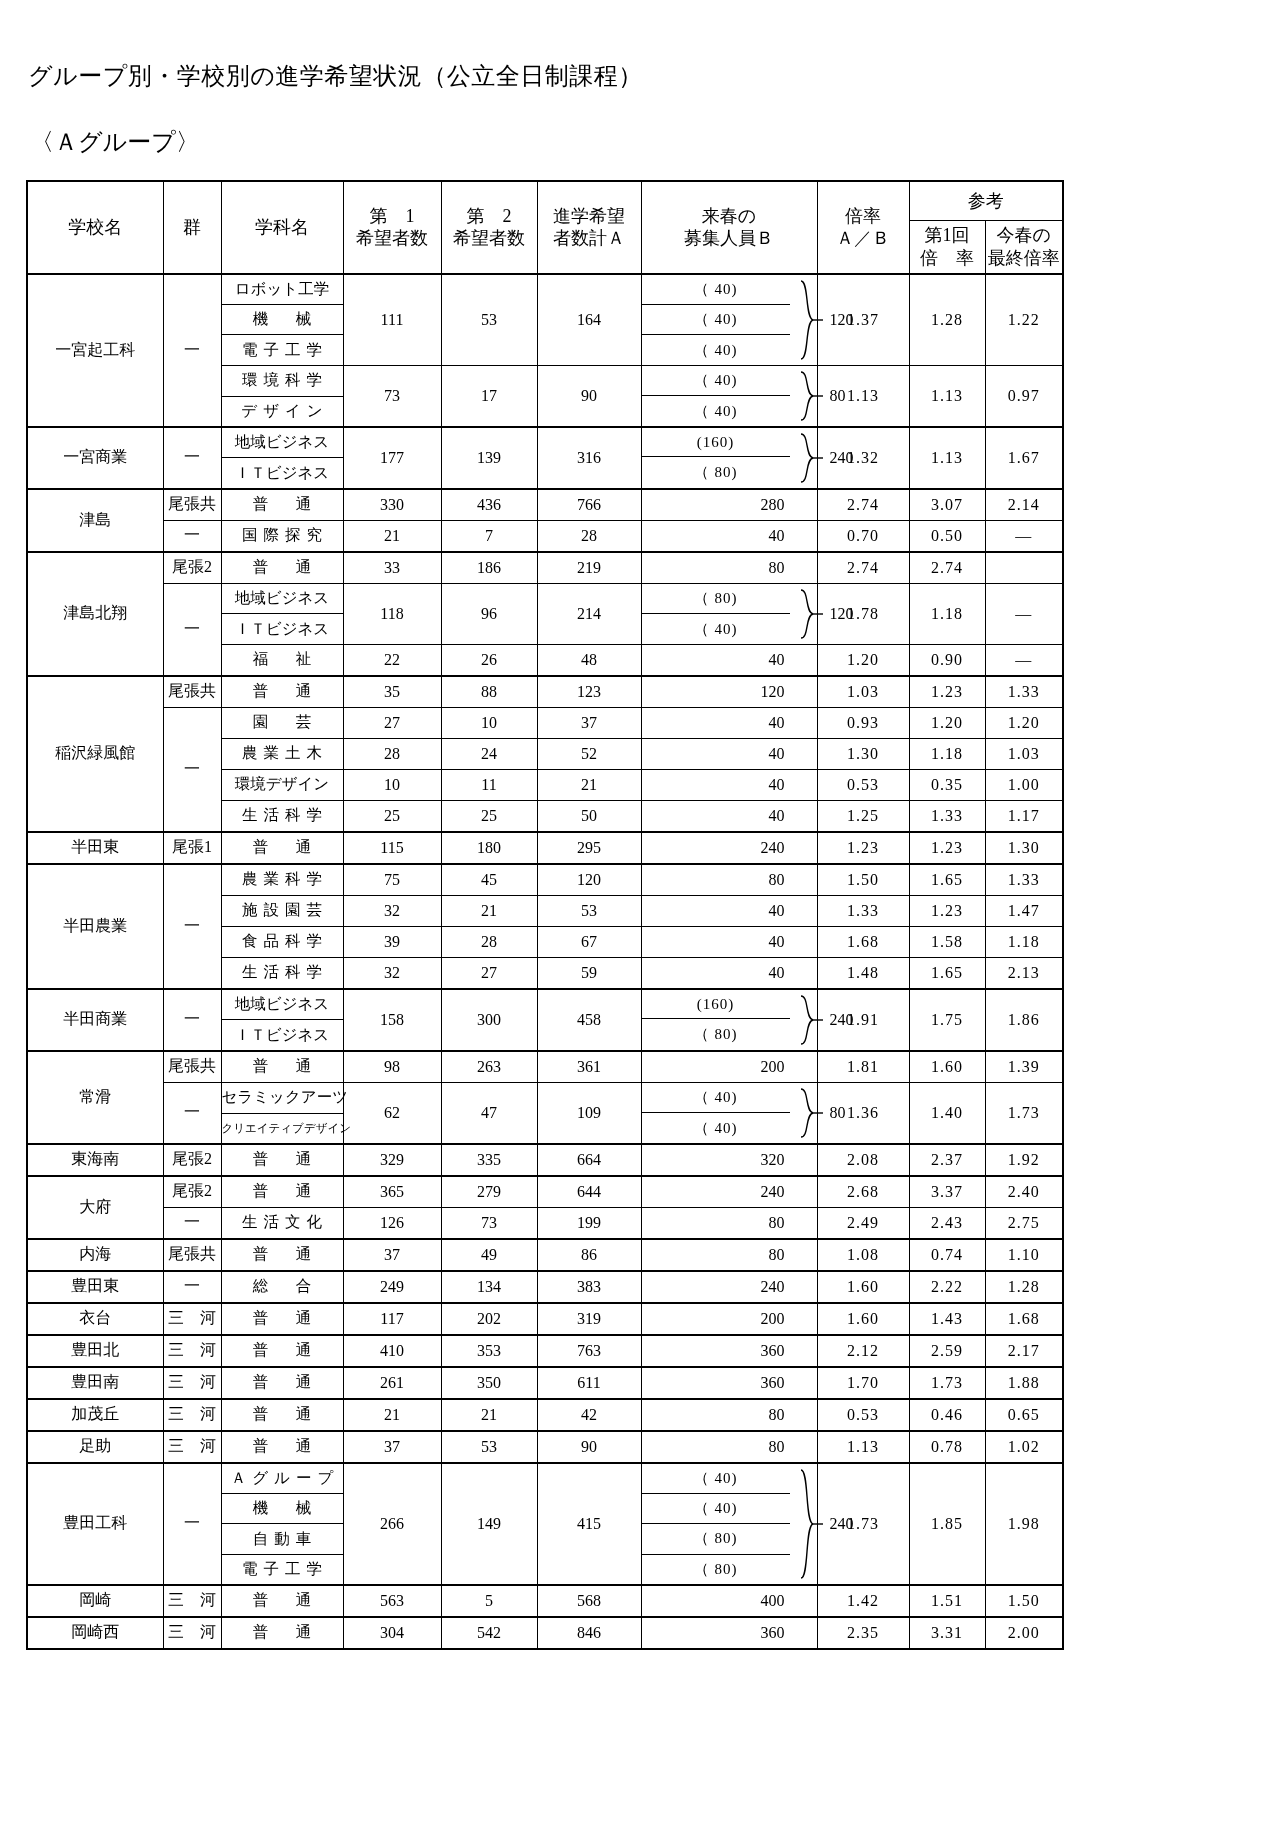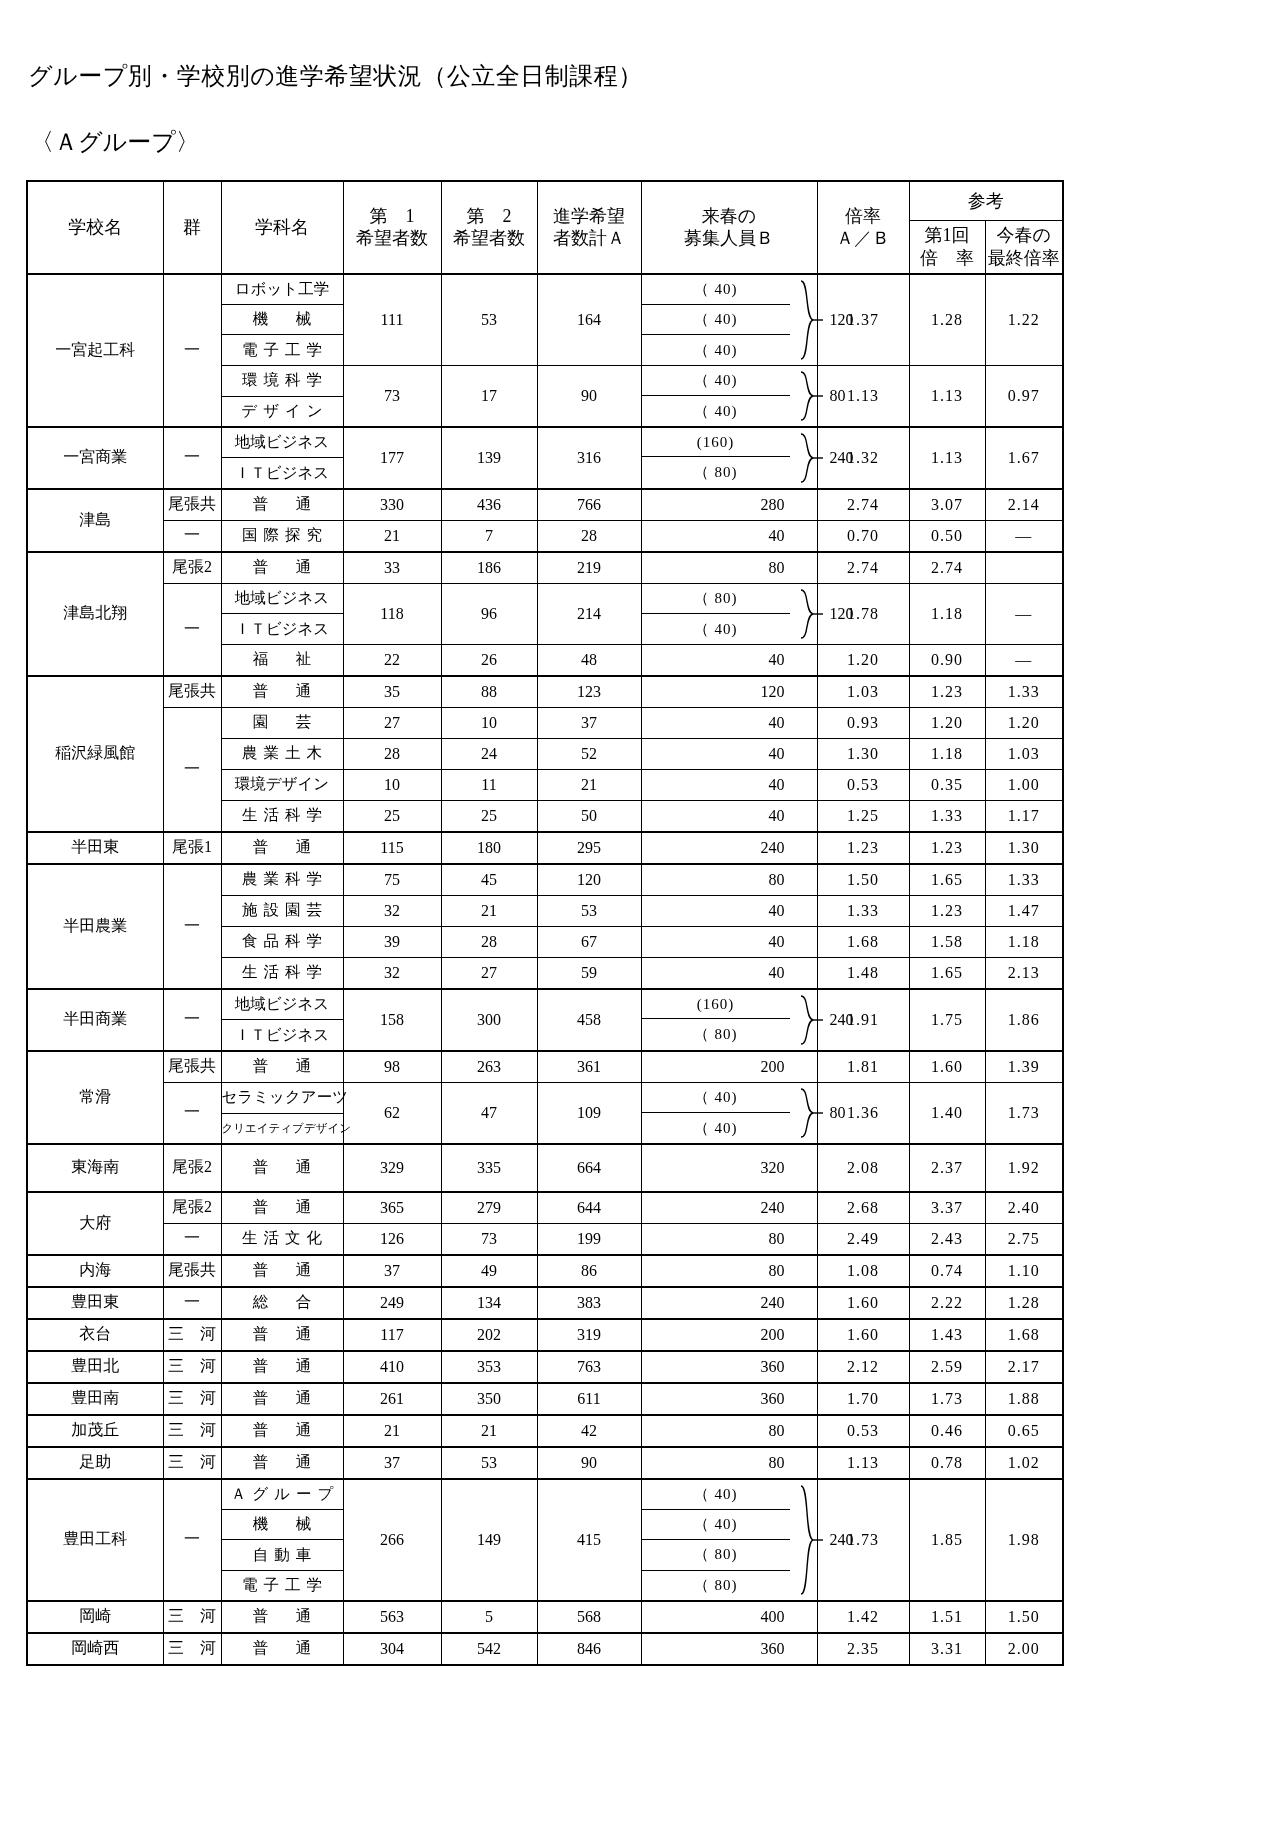--- a/index.html
+++ b/index.html
@@ -609,21 +609,21 @@
           <td class="course tiny">クリエイティブデザイン</td>
         </tr>
         <tr style="height: 30px;">
           <td class="school thick-top" rowspan="1">東海南</td>
           <td class="group thick-top" rowspan="1">尾張2</td>
           <td class="course spaced thick-top">普　通</td>
           <td class="num thick-top" rowspan="1">329</td>
           <td class="num thick-top" rowspan="1">335</td>
           <td class="num thick-top" rowspan="1">664</td>
           <td class="capacity thick-top" rowspan="1">
-            <div class="cap-plain" style="height: 46px;">320</div>
+            <div class="cap-plain" style="height: 30px;">320</div>
           </td>
           <td class="ratio thick-top" rowspan="1">2.08</td>
           <td class="ratio thick-top" rowspan="1">2.37</td>
           <td class="ratio thick-top" rowspan="1">1.92</td>
         </tr>
         <tr style="height: 30px;">
           <td class="school thick-top" rowspan="2">大府</td>
           <td class="group thick-top" rowspan="1">尾張2</td>
           <td class="course spaced thick-top">普　通</td>
           <td class="num thick-top" rowspan="1">365</td>

